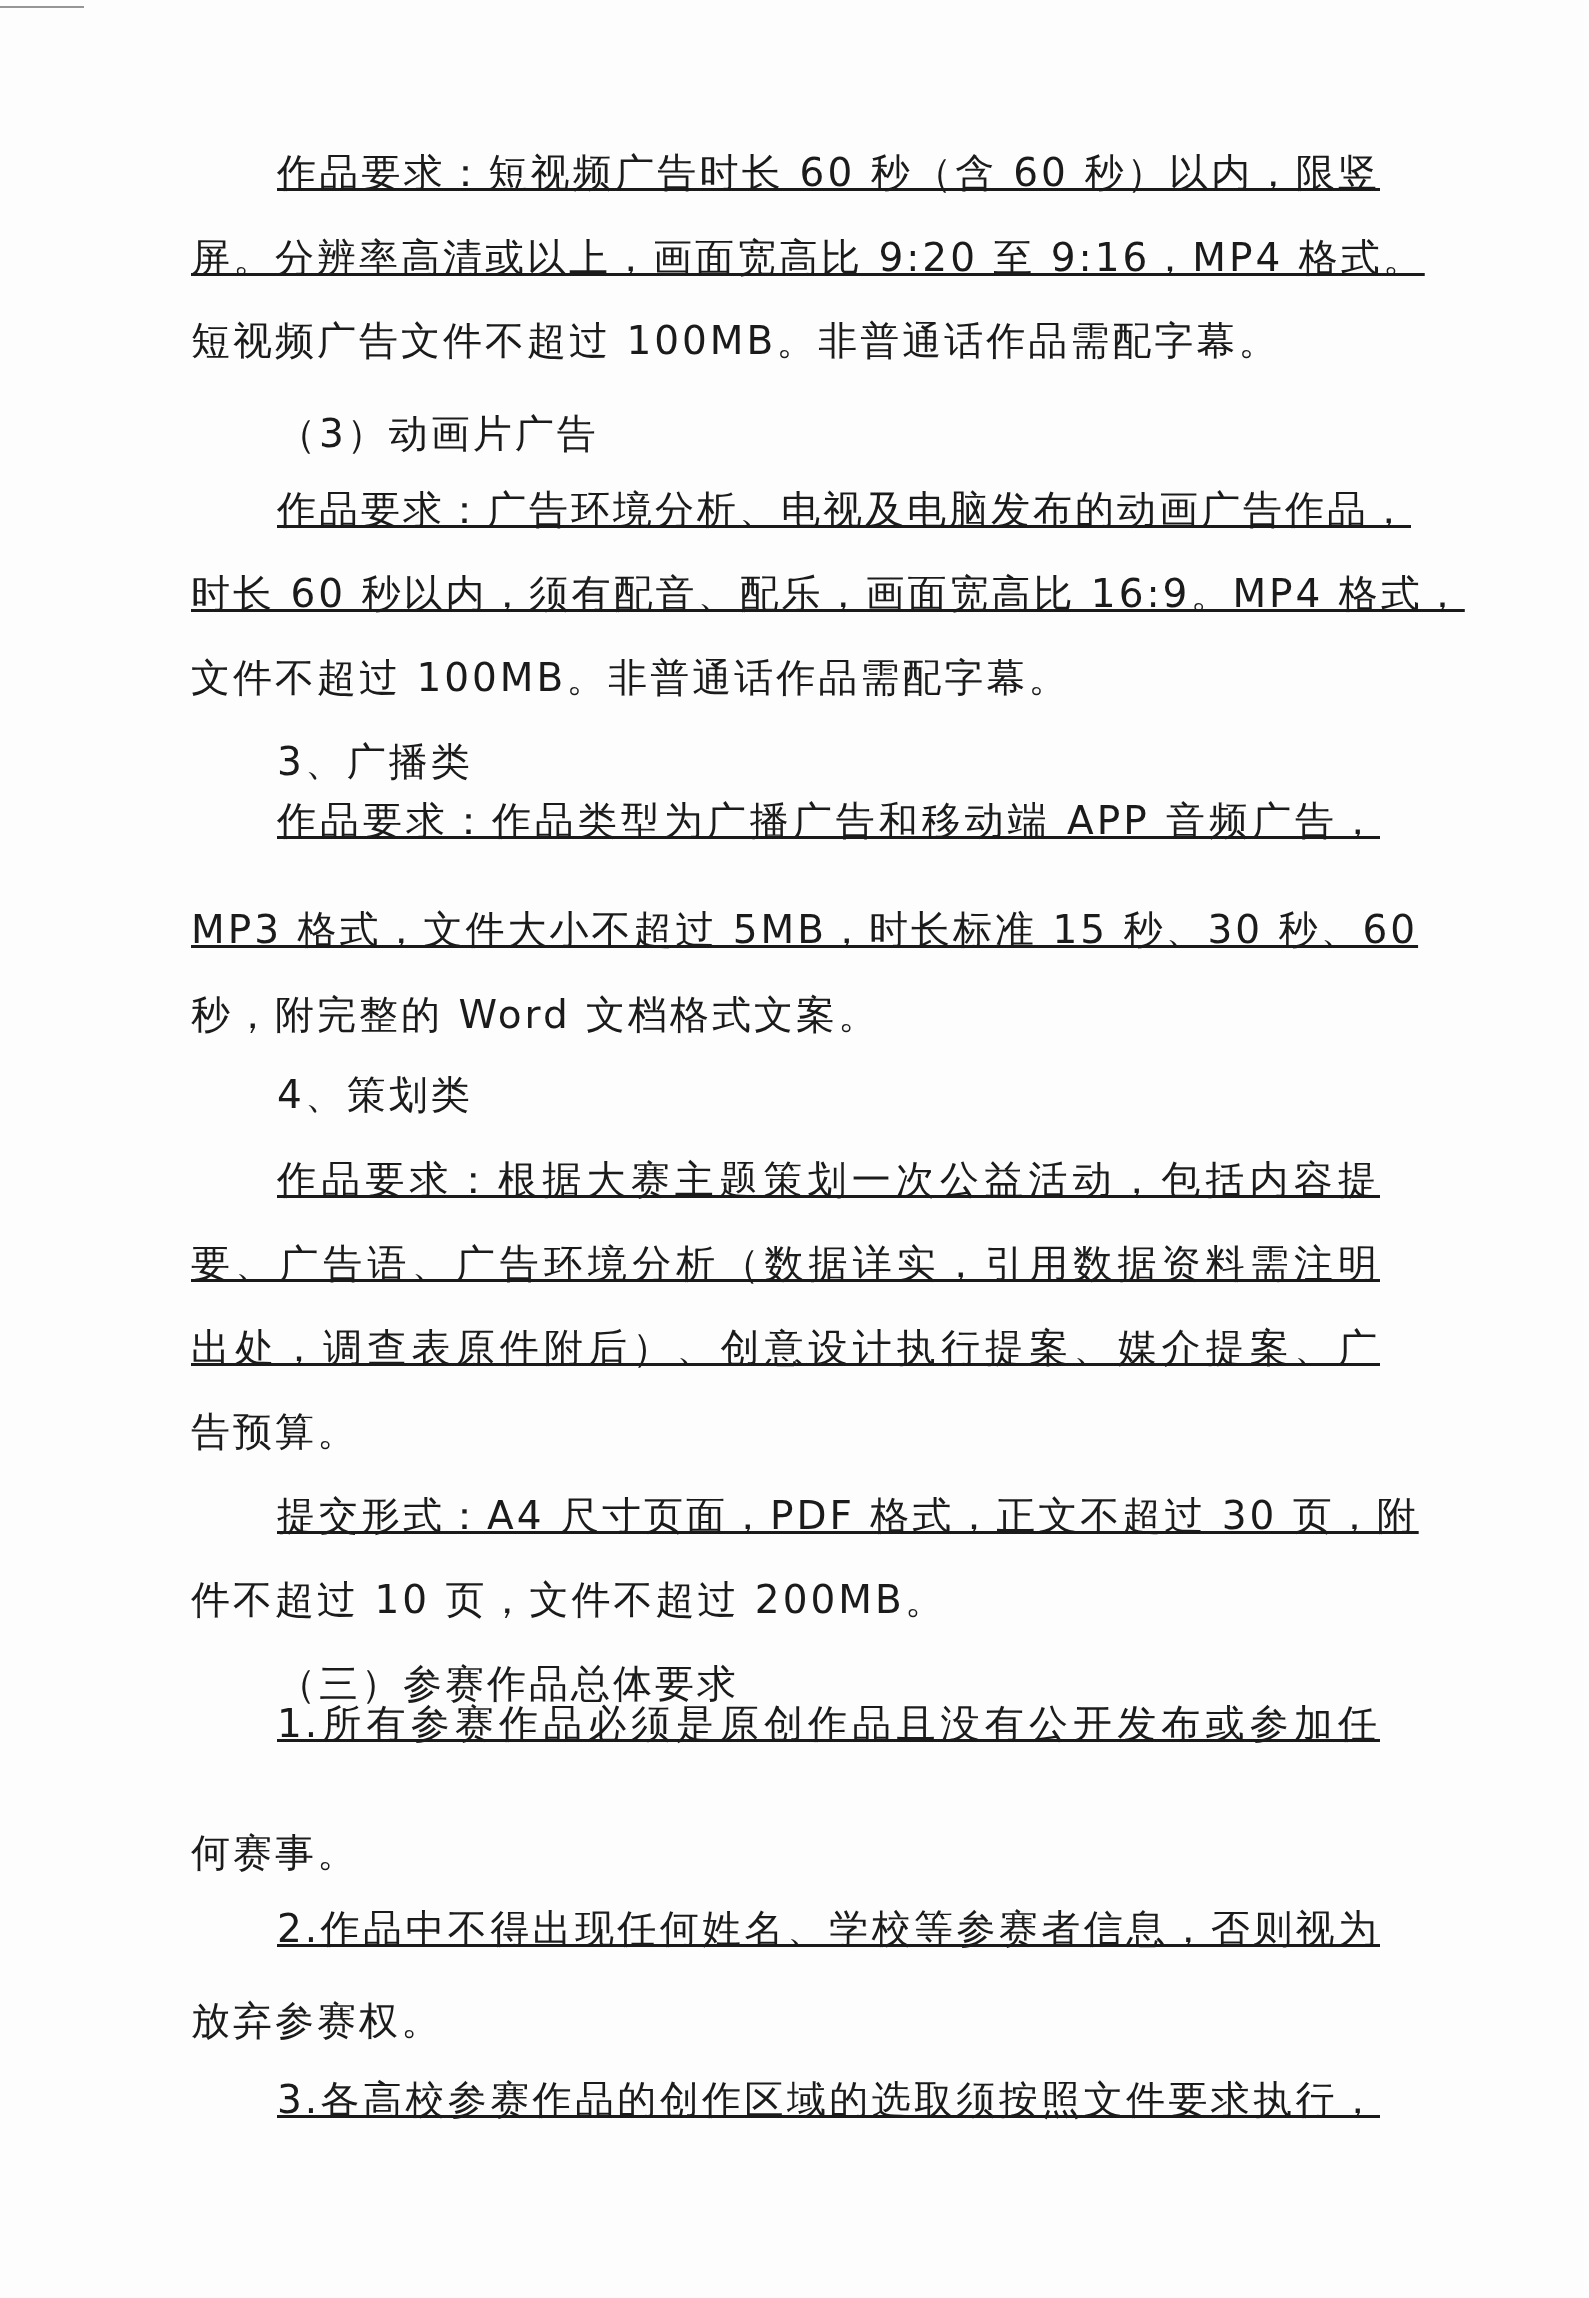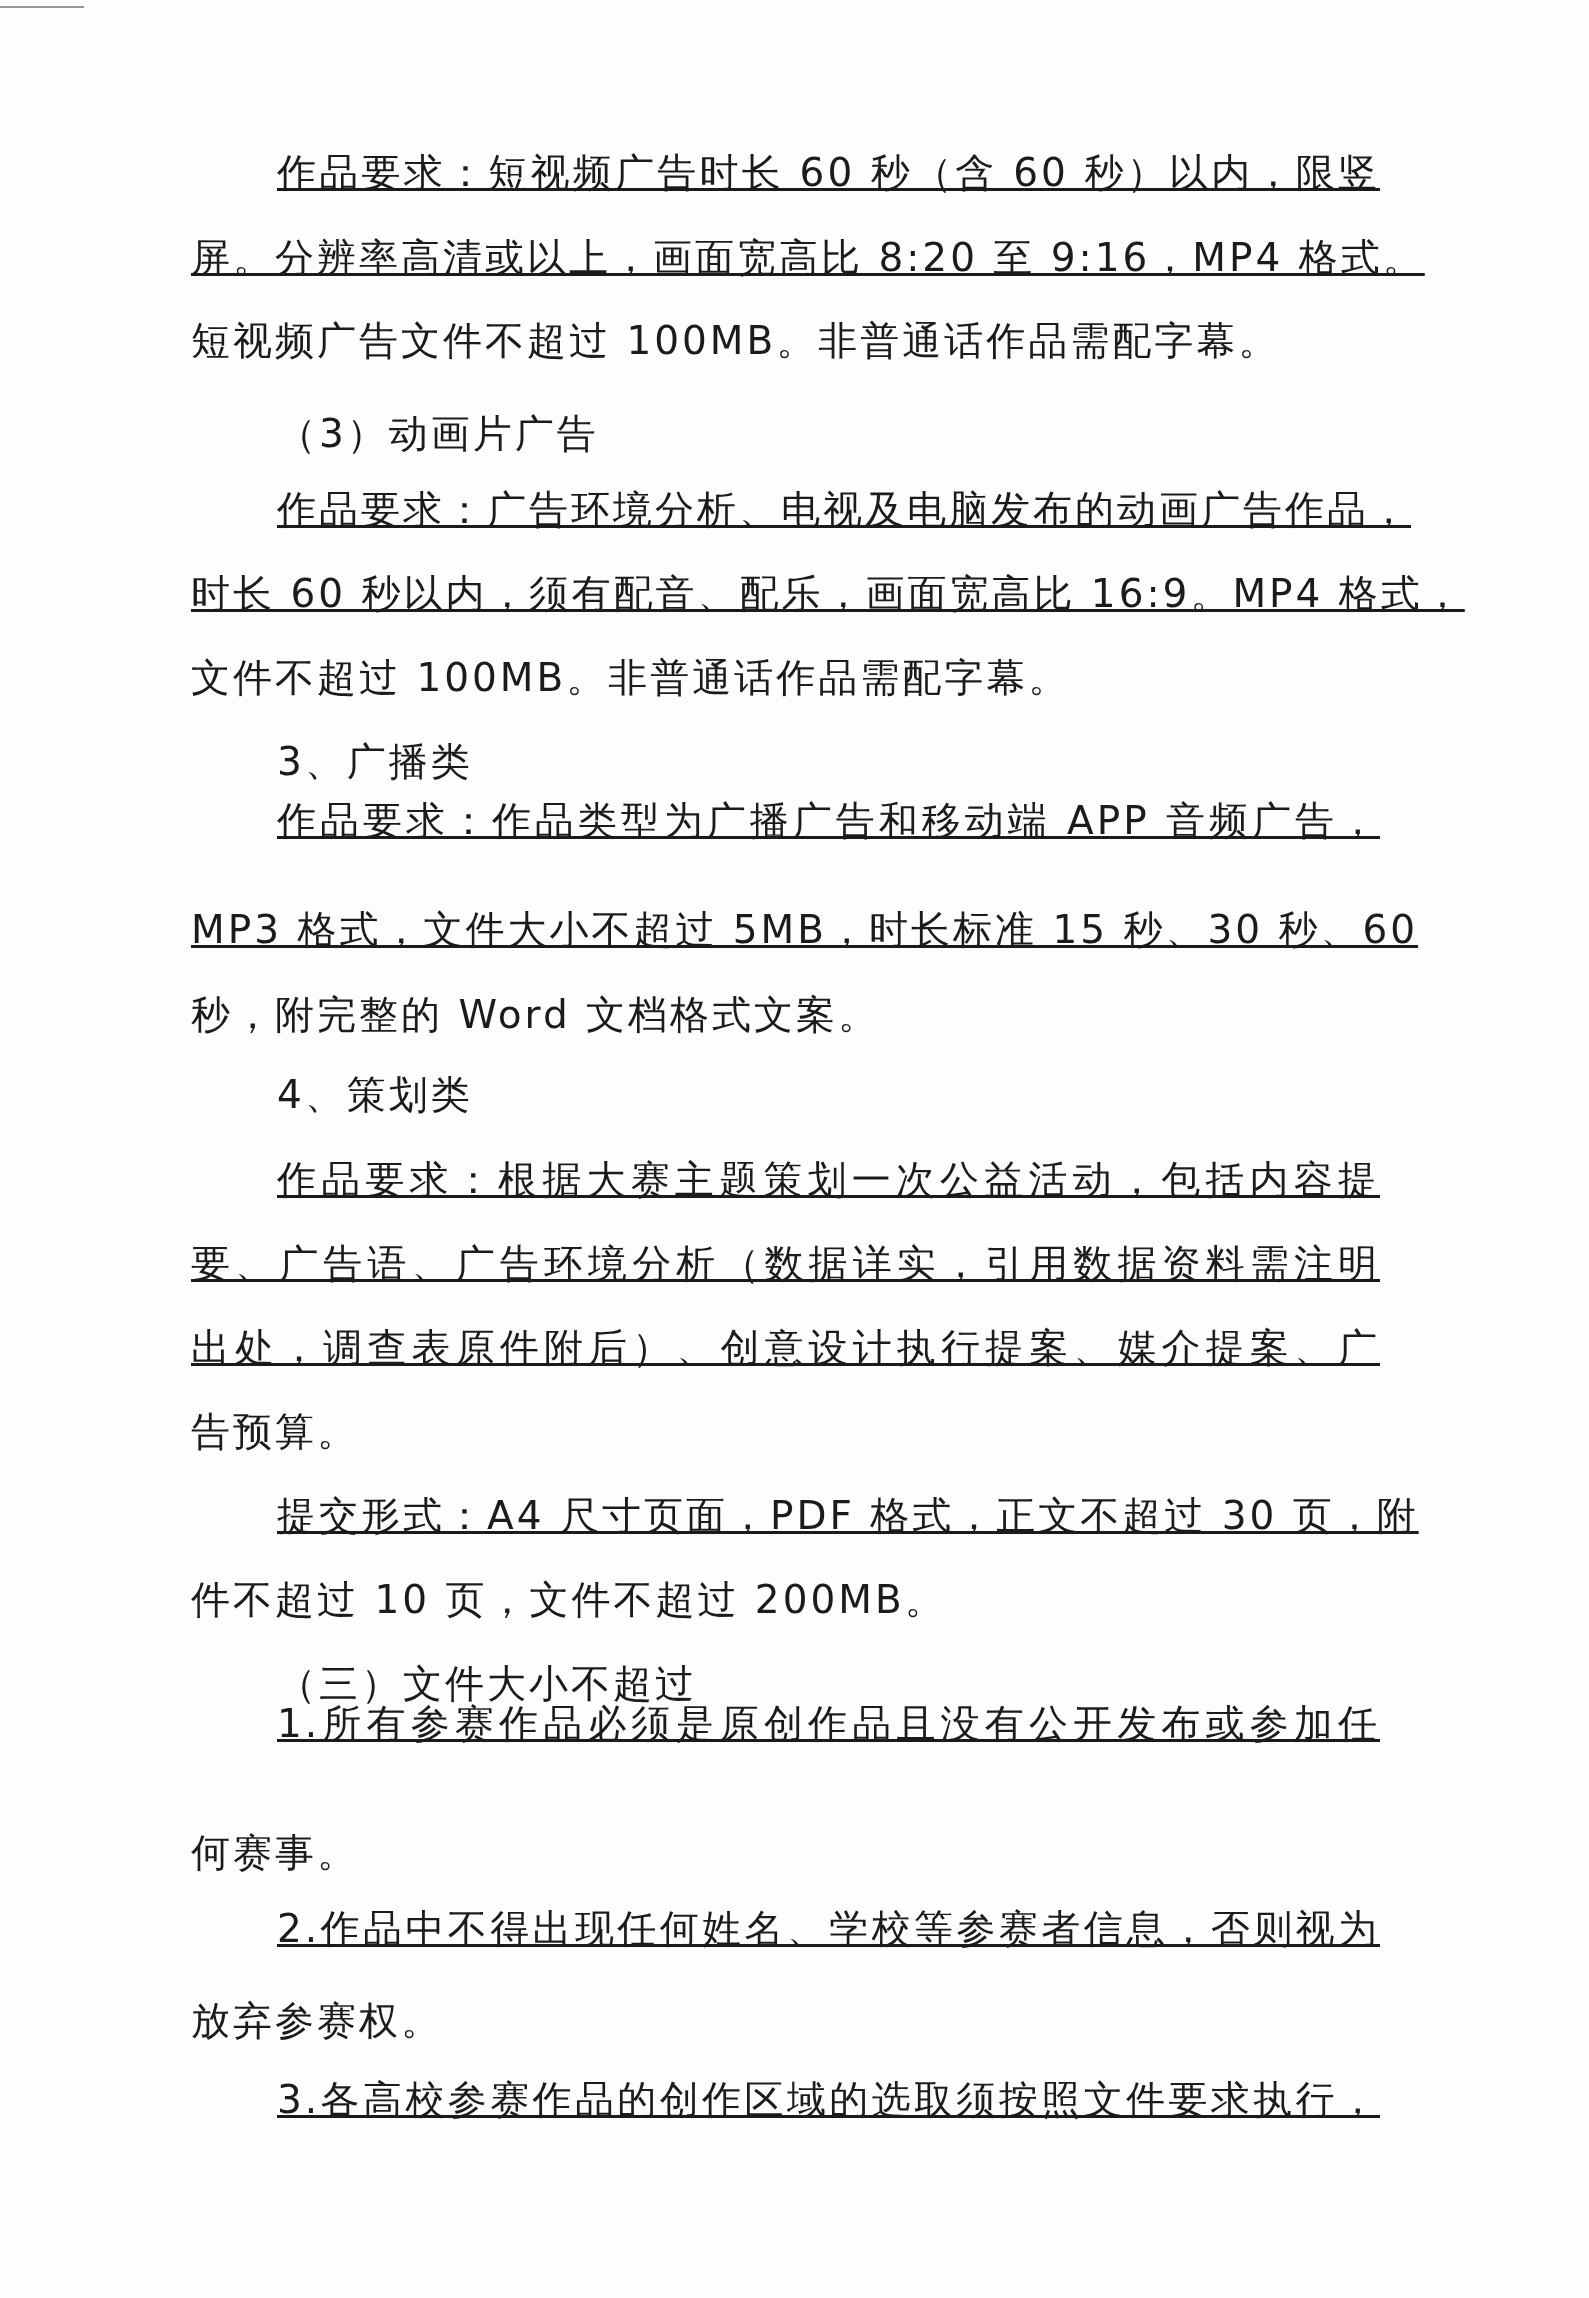--- a/index.html
+++ b/index.html
@@ -61,38 +61,38 @@
     }
   </style>
 </head>
 <body>
 
 <div class="page">
   <div class="corner-rule"></div>
 
   <div class="content">
     <div class="line indent justify" style="top:0px">作品要求：短视频广告时长 60 秒（含 60 秒）以内，限竖</div>
-    <div class="line justify" style="top:85px">屏。分辨率高清或以上，画面宽高比 8:20 至 9:16，MP4 格式。</div>
+    <div class="line justify" style="top:85px">屏。分辨率高清或以上，画面宽高比 9:20 至 9:16，MP4 格式。</div>
     <div class="line" style="top:168px">短视频广告文件不超过 100MB。非普通话作品需配字幕。</div>
     <div class="line indent" style="top:261px">（3）动画片广告</div>
     <div class="line indent justify" style="top:337px">作品要求：广告环境分析、电视及电脑发布的动画广告作品，</div>
     <div class="line justify" style="top:421px">时长 60 秒以内，须有配音、配乐，画面宽高比 16:9。MP4 格式，</div>
     <div class="line" style="top:505px">文件不超过 100MB。非普通话作品需配字幕。</div>
     <div class="line indent" style="top:589px">3、广播类</div>
     <div class="line indent justify" style="top:648px">作品要求：作品类型为广播广告和移动端 APP 音频广告，</div>
     <div class="line justify" style="top:757px">MP3 格式，文件大小不超过 5MB，时长标准 15 秒、30 秒、60</div>
     <div class="line" style="top:842px">秒，附完整的 Word 文档格式文案。</div>
     <div class="line indent" style="top:922px">4、策划类</div>
     <div class="line indent justify" style="top:1007px">作品要求：根据大赛主题策划一次公益活动，包括内容提</div>
     <div class="line justify" style="top:1091px">要、广告语、广告环境分析（数据详实，引用数据资料需注明</div>
     <div class="line justify" style="top:1175px">出处，调查表原件附后）、创意设计执行提案、媒介提案、广</div>
     <div class="line" style="top:1259px">告预算。</div>
     <div class="line indent justify" style="top:1343px">提交形式：A4 尺寸页面，PDF 格式，正文不超过 30 页，附</div>
     <div class="line" style="top:1427px">件不超过 10 页，文件不超过 200MB。</div>
-    <div class="line indent" style="top:1511px">（三）文件大小不超过</div>
+    <div class="line indent" style="top:1511px">（三）参赛作品总体要求</div>
     <div class="line indent justify" style="top:1551px">1.所有参赛作品必须是原创作品且没有公开发布或参加任</div>
     <div class="line" style="top:1680px">何赛事。</div>
     <div class="line indent justify" style="top:1756px">2.作品中不得出现任何姓名、学校等参赛者信息，否则视为</div>
     <div class="line" style="top:1848px">放弃参赛权。</div>
     <div class="line indent justify" style="top:1927px">3.各高校参赛作品的创作区域的选取须按照文件要求执行，</div>
   </div>
 </div>
 
 
 </body></html>

